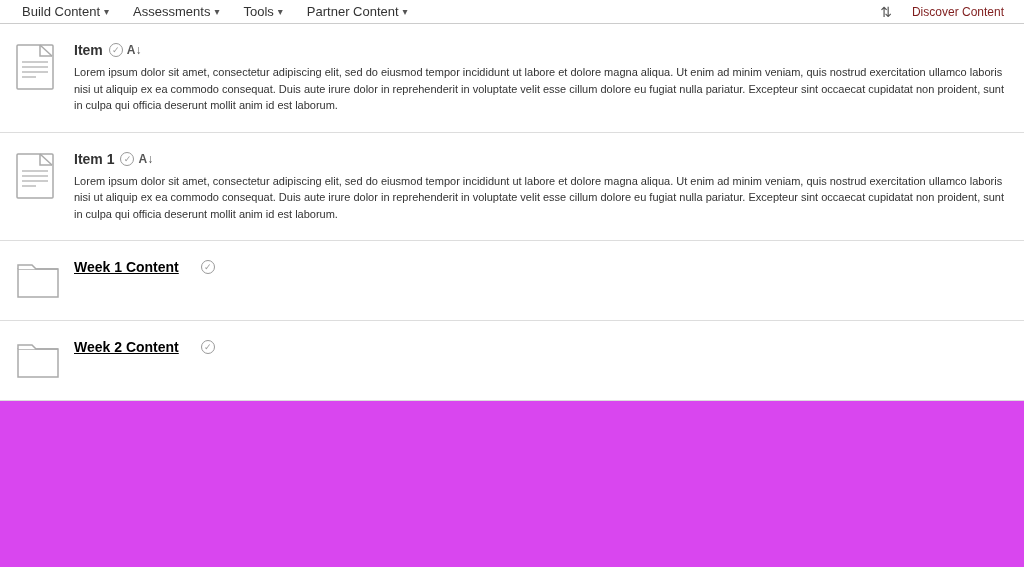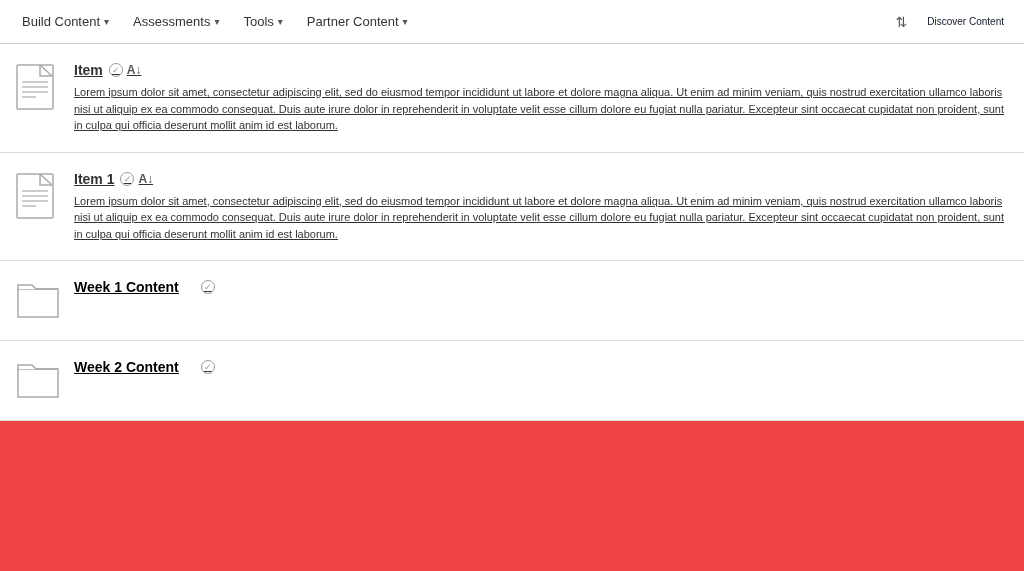--- a/index.html
+++ b/index.html
@@ -10,21 +10,21 @@
       color: #333;
     }
 
     
     .navbar {
       display: flex;
       align-items: center;
       background: #fff;
       border-bottom: 1px solid #ccc;
       padding: 0 10px;
-      height: 44px;
+      height: 24px;
     }
     .nav-item {
       display: flex;
       align-items: center;
       padding: 0 12px;
       height: 100%;
       font-size: 13px;
       color: #333;
       cursor: pointer;
       white-space: nowrap;
@@ -38,31 +38,30 @@
     .nav-sort-icon {
       display: flex;
       align-items: center;
       padding: 0 10px;
       cursor: pointer;
       color: #555;
       font-size: 14px;
     }
     .nav-discover {
       padding: 0 10px;
-      font-size: 10px;
-      color: #0f172a;
+      font-size: 12px;
+      color: #7f1d1d;
       cursor: pointer;
     }
 
     
     .content-area {
       padding: 0;
-      background: #ef4444;
+      background: #d946ef;
       min-height: 543px;
-      text-decoration: underline;
     }
 
     
     .content-row {
       display: flex;
       align-items: flex-start;
       padding: 18px 16px;
       background: #fff;
       border-bottom: 1px solid #ddd;
     }

